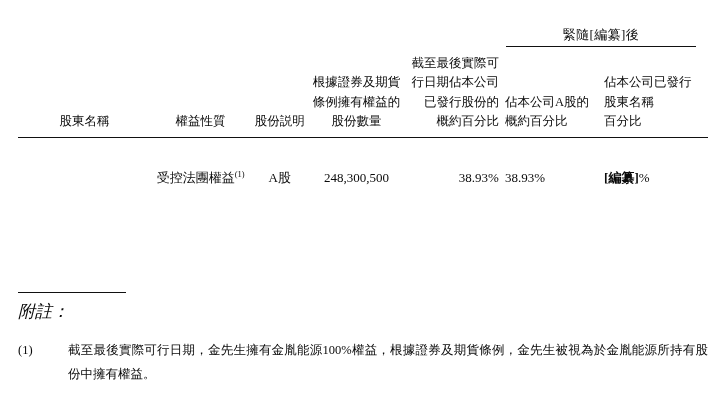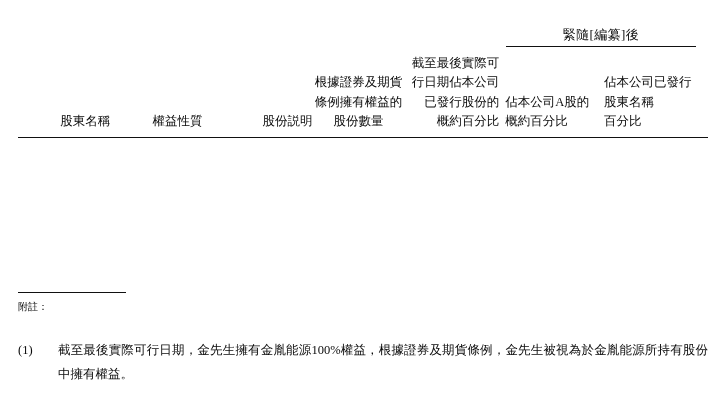--- a/index.html
+++ b/index.html
@@ -76,22 +76,22 @@
     line-height: 0;
   }
 
   table.main td.cell {
     padding: 4px 0;
     line-height: 1.5;
     font-size: 13px;
     vertical-align: top;
   }
   .c-name   { text-align: center; width: 140px; }
-  .c-nature { text-align: left; width: 104px; }
-  .c-class  { text-align: right; width: 62px; }
+  .c-nature { text-align: center; width: 104px; }
+  .c-class  { text-align: center; width: 62px; }
   .c-num    { text-align: center; width: 96px; padding-right: 6px !important; }
   .c-pct1   { text-align: right; width: 92px; padding-right: 6px !important; }
   .c-pct2   { text-align: left; width: 92px; padding-right: 10px !important; }
   .c-pct3   { text-align: left; width: 104px; padding-right: 4px !important; }
 
   .dots {
     letter-spacing: 2.2px;
     font-size: 12px;
   }
   .sup {
@@ -108,38 +108,39 @@
     left: 18px;
     top: 292px;
     width: 108px;
     height: 1px;
     background: #111;
   }
   .note-title {
     position: absolute;
     left: 18px;
     top: 300px;
-    font-size: 10px;
+    font-size: 17px;
+    font-style: italic;
   }
   .note-row {
     position: absolute;
     left: 18px;
     top: 338px;
     width: 690px;
     font-size: 12.5px;
     line-height: 1.95;
   }
   .note-marker {
     position: absolute;
     left: 0;
     top: 0;
     width: 44px;
   }
   .note-text {
-    margin-left: 40px;
+    margin-left: 50px;
     text-align: justify;
   }
 </style>
 </head>
 <body>
 
 <div class="page">
 
   <div class="group-header">緊隨[編纂]後</div>
   <div class="group-rule"></div>
@@ -180,20 +181,35 @@
       <tr class="head-rule">
         <td colspan="7"></td>
       </tr>
       <tr class="head-gap">
         <td colspan="7"></td>
       </tr>
     </thead>
     <tbody>
 
 
+      <tr>
+        <td class="cell c-name">
+          <span></span><span class="dots"></span>
+        </td>
+        <td class="cell c-nature">
+          <span>受控法團權益</span><span class="sup">(1)</span>
+        </td>
+        <td class="cell c-class">A股</td>
+        <td class="cell c-num">248,300,500</td>
+        <td class="cell c-pct1">38.93%</td>
+        <td class="cell c-pct2">38.93%</td>
+        <td class="cell c-pct3">
+          <span class="redact">[編纂]</span><span>%</span>
+        </td>
+      </tr>
 
 
     </tbody>
   </table>
 
   <div class="note-rule"></div>
   <div class="note-title">附註：</div>
 
   <div class="note-row">
     <div class="note-marker">(1)</div>

